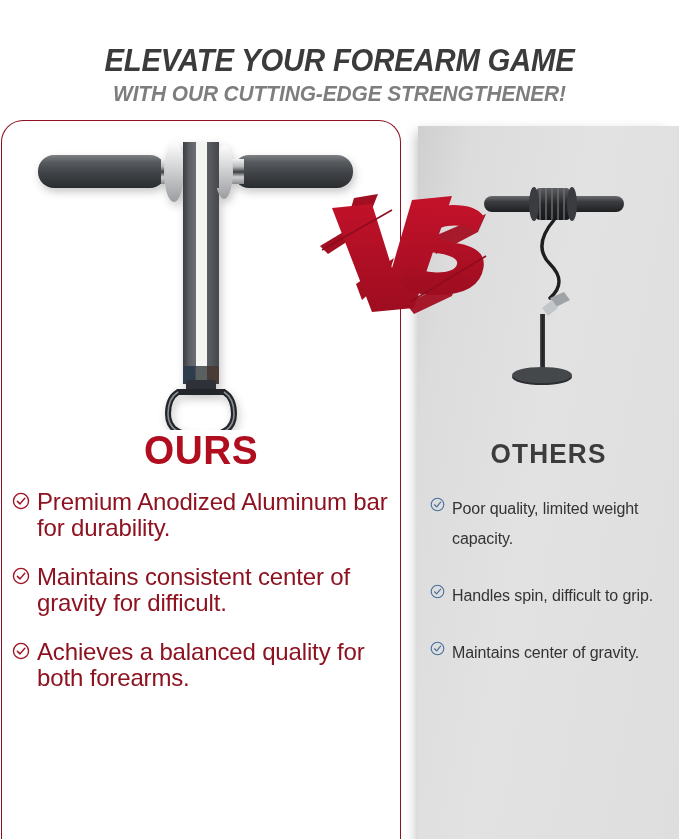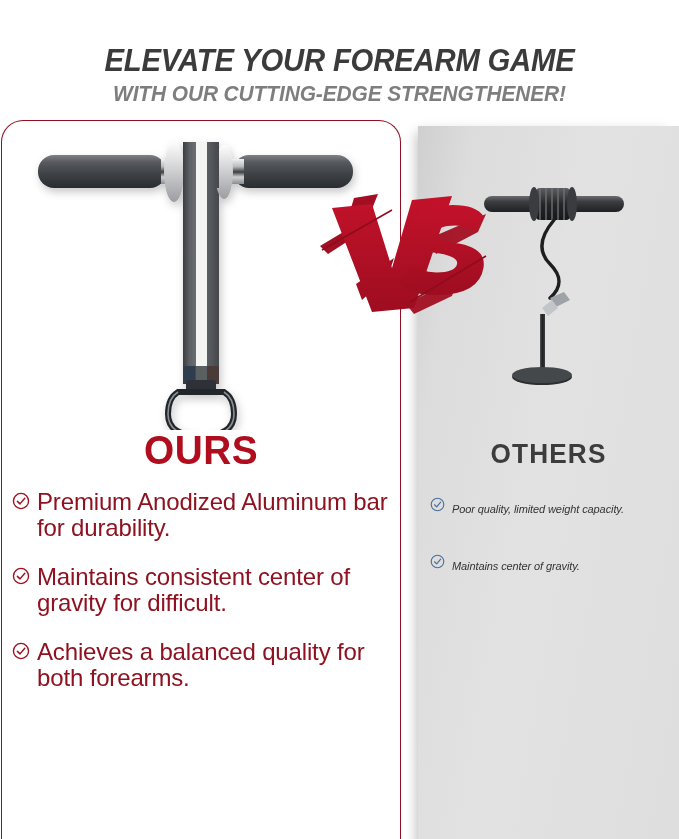--- a/index.html
+++ b/index.html
@@ -63,21 +63,21 @@
 
   .tick{flex:0 0 auto;margin-top:3px;}
   .list-ours .tick{width:18px;height:18px;margin-right:7px;}
   .list-others .tick{width:15px;height:15px;margin-right:7px;margin-top:3px;}
 
   .btext{
     font-size:24px;line-height:26px;color:#8e1220;
     letter-spacing:-0.15px;
   }
   .list-others .btext{
-    font-size:11px;line-height:30px;color:#333333;letter-spacing:-0.1px;font-style:italic;
+    font-size:16px;line-height:30px;color:#333333;letter-spacing:-0.1px;
   }
 
   
   .vs-wrap{position:absolute;left:318px;top:150px;width:180px;height:122px;}
   
   .art-ours{position:absolute;left:18px;top:88px;width:345px;height:300px;}
   .art-others{position:absolute;left:462px;top:132px;width:180px;height:222px;}
 </style>
 </head>
 <body>
@@ -253,25 +253,32 @@
   <div class="list-others">
 
     <div class="bullet">
       <svg class="tick" viewBox="0 0 20 20">
         <circle cx="10" cy="10" r="8.4" fill="none" stroke="#4a6f9c" stroke-width="1.5"></circle>
         <path d="M6 10.4 L8.9 13.2 L14.2 6.9" fill="none" stroke="#4a6f9c" stroke-width="1.6" stroke-linecap="round" stroke-linejoin="round"></path>
       </svg>
       <span class="btext">Poor quality, limited weight capacity.</span>
     </div>
 
-
     <div class="bullet">
       <svg class="tick" viewBox="0 0 20 20">
         <circle cx="10" cy="10" r="8.4" fill="none" stroke="#4a6f9c" stroke-width="1.5"></circle>
         <path d="M6 10.4 L8.9 13.2 L14.2 6.9" fill="none" stroke="#4a6f9c" stroke-width="1.6" stroke-linecap="round" stroke-linejoin="round"></path>
       </svg>
+      <span class="btext">Handles spin, difficult to grip.</span>
+    </div>
+
+    <div class="bullet">
+      <svg class="tick" viewBox="0 0 20 20">
+        <circle cx="10" cy="10" r="8.4" fill="none" stroke="#4a6f9c" stroke-width="1.5"></circle>
+        <path d="M6 10.4 L8.9 13.2 L14.2 6.9" fill="none" stroke="#4a6f9c" stroke-width="1.6" stroke-linecap="round" stroke-linejoin="round"></path>
+      </svg>
       <span class="btext">Maintains center of gravity.</span>
     </div>
 
 
   </div>
 
 </div>
 
 </body></html>

